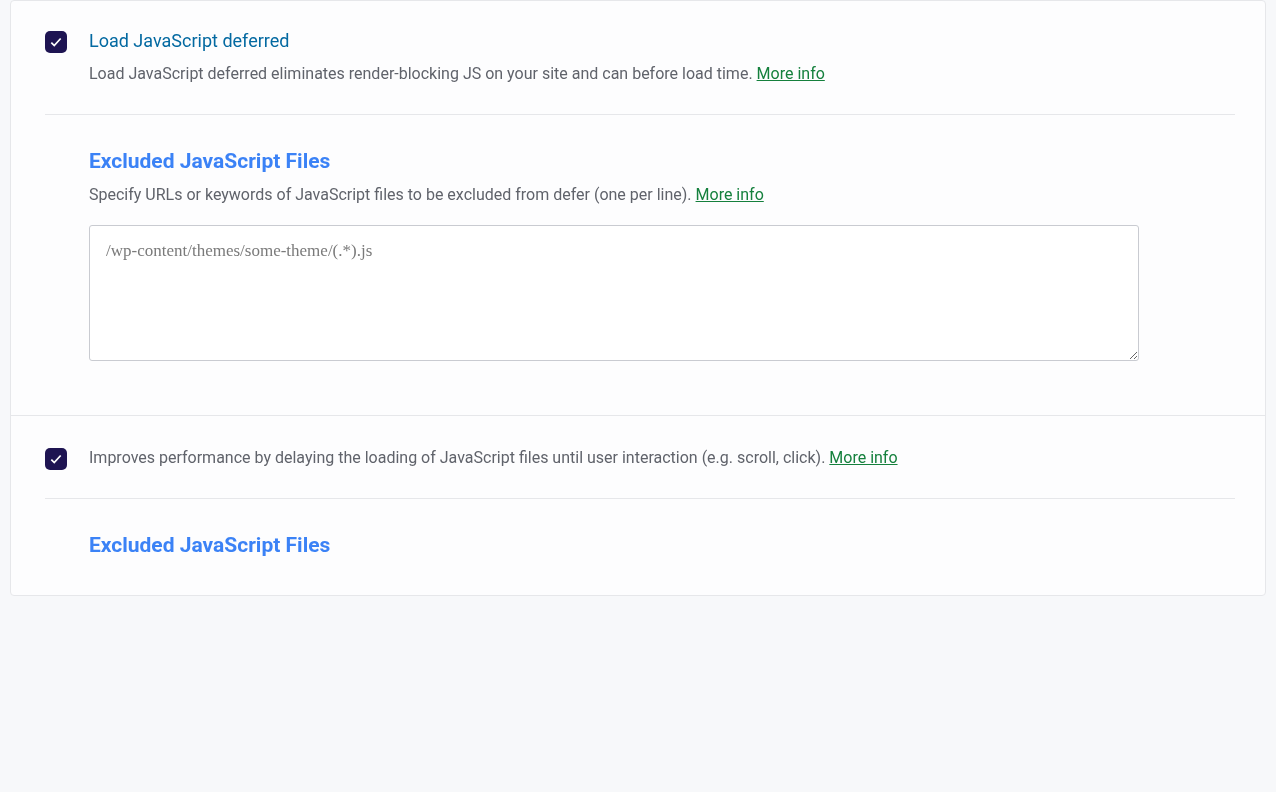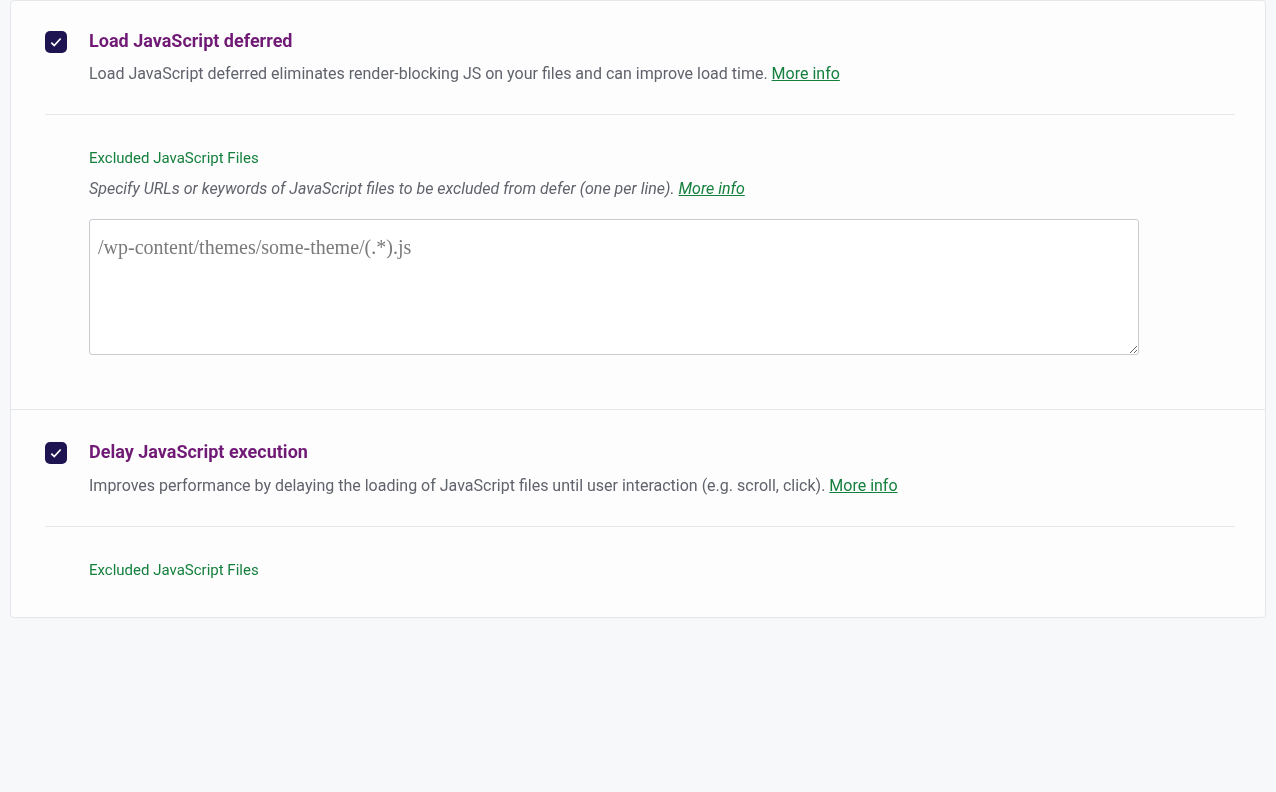--- a/index.html
+++ b/index.html
@@ -43,22 +43,22 @@
     height: 14px;
     stroke: #fff;
     stroke-width: 3;
     fill: none;
   }
   .head-text {
     flex: 1;
   }
   .opt-title {
     font-size: 18px;
-    font-weight: 700;
-    color: #701a75;
+    font-weight: 400;
+    color: #0369a1;
     margin: 0 0 10px 0;
     line-height: 1.3;
   }
   .opt-desc {
     font-size: 16px;
     color: #60636b;
     margin: 0;
     line-height: 1.5;
   }
   .more-info {
@@ -69,40 +69,39 @@
   .divider {
     border: none;
     border-top: 1px solid #e6e7ea;
     margin: 28px 0 0 0;
   }
   .sub-block {
     padding: 34px 0 0 44px;
     margin-right: 96px;
   }
   .sub-title {
-    font-size: 15px;
-    font-weight: 400;
-    color: #15803d;
+    font-size: 21px;
+    font-weight: 700;
+    color: #3b82f6;
     margin: 0 0 10px 0;
   }
   .sub-desc {
     font-size: 16px;
     color: #60636b;
     margin: 0 0 18px 0;
     line-height: 1.5;
-    font-style: italic;
   }
   textarea {
     width: 100%;
     height: 136px;
     border: 1px solid #c9cbd1;
     border-radius: 3px;
-    padding: 14px 8px;
+    padding: 14px 16px;
     font-family: "Times New Roman", Times, serif;
-    font-size: 20px;
+    font-size: 17px;
     line-height: 1.35;
     color: #2b2b2b;
     resize: both;
     background: #fff;
   }
   textarea::placeholder { color: #7a7a7a; }
   .section + .section {
     margin-top: 50px;
     border-top: 1px solid #e6e7ea;
     padding-top: 30px;
@@ -116,21 +115,21 @@
   <div class="section">
     <div class="row-head">
       <div class="checkbox">
         <svg viewBox="0 0 24 24">
             <polyline points="4 13 9 18 20 6"></polyline>
           </svg>
       </div>
       <div class="head-text">
         <h3 class="opt-title">Load JavaScript deferred</h3>
         <p class="opt-desc">
-          <span>Load JavaScript deferred eliminates render-blocking JS on your files and can improve load time. </span><a class="more-info">More info</a>
+          <span>Load JavaScript deferred eliminates render-blocking JS on your site and can before load time. </span><a class="more-info">More info</a>
         </p>
       </div>
     </div>
     <hr class="divider">
     <div class="sub-block">
       <h4 class="sub-title">Excluded JavaScript Files</h4>
       <p class="sub-desc">
         <span>Specify URLs or keywords of JavaScript files to be excluded from defer (one per line). </span><a class="more-info">More info</a>
       </p>
       <textarea placeholder="/wp-content/themes/some-theme/(.*).js" style=""></textarea>
@@ -138,21 +137,20 @@
   </div>
 
   <div class="section">
     <div class="row-head">
       <div class="checkbox">
         <svg viewBox="0 0 24 24">
             <polyline points="4 13 9 18 20 6"></polyline>
           </svg>
       </div>
       <div class="head-text">
-        <h3 class="opt-title">Delay JavaScript execution</h3>
         <p class="opt-desc">
           <span>Improves performance by delaying the loading of JavaScript files until user interaction (e.g. scroll, click). </span><a class="more-info">More info</a>
         </p>
       </div>
     </div>
     <hr class="divider">
     <div class="sub-block">
       <h4 class="sub-title">Excluded JavaScript Files</h4>
     </div>
   </div>

